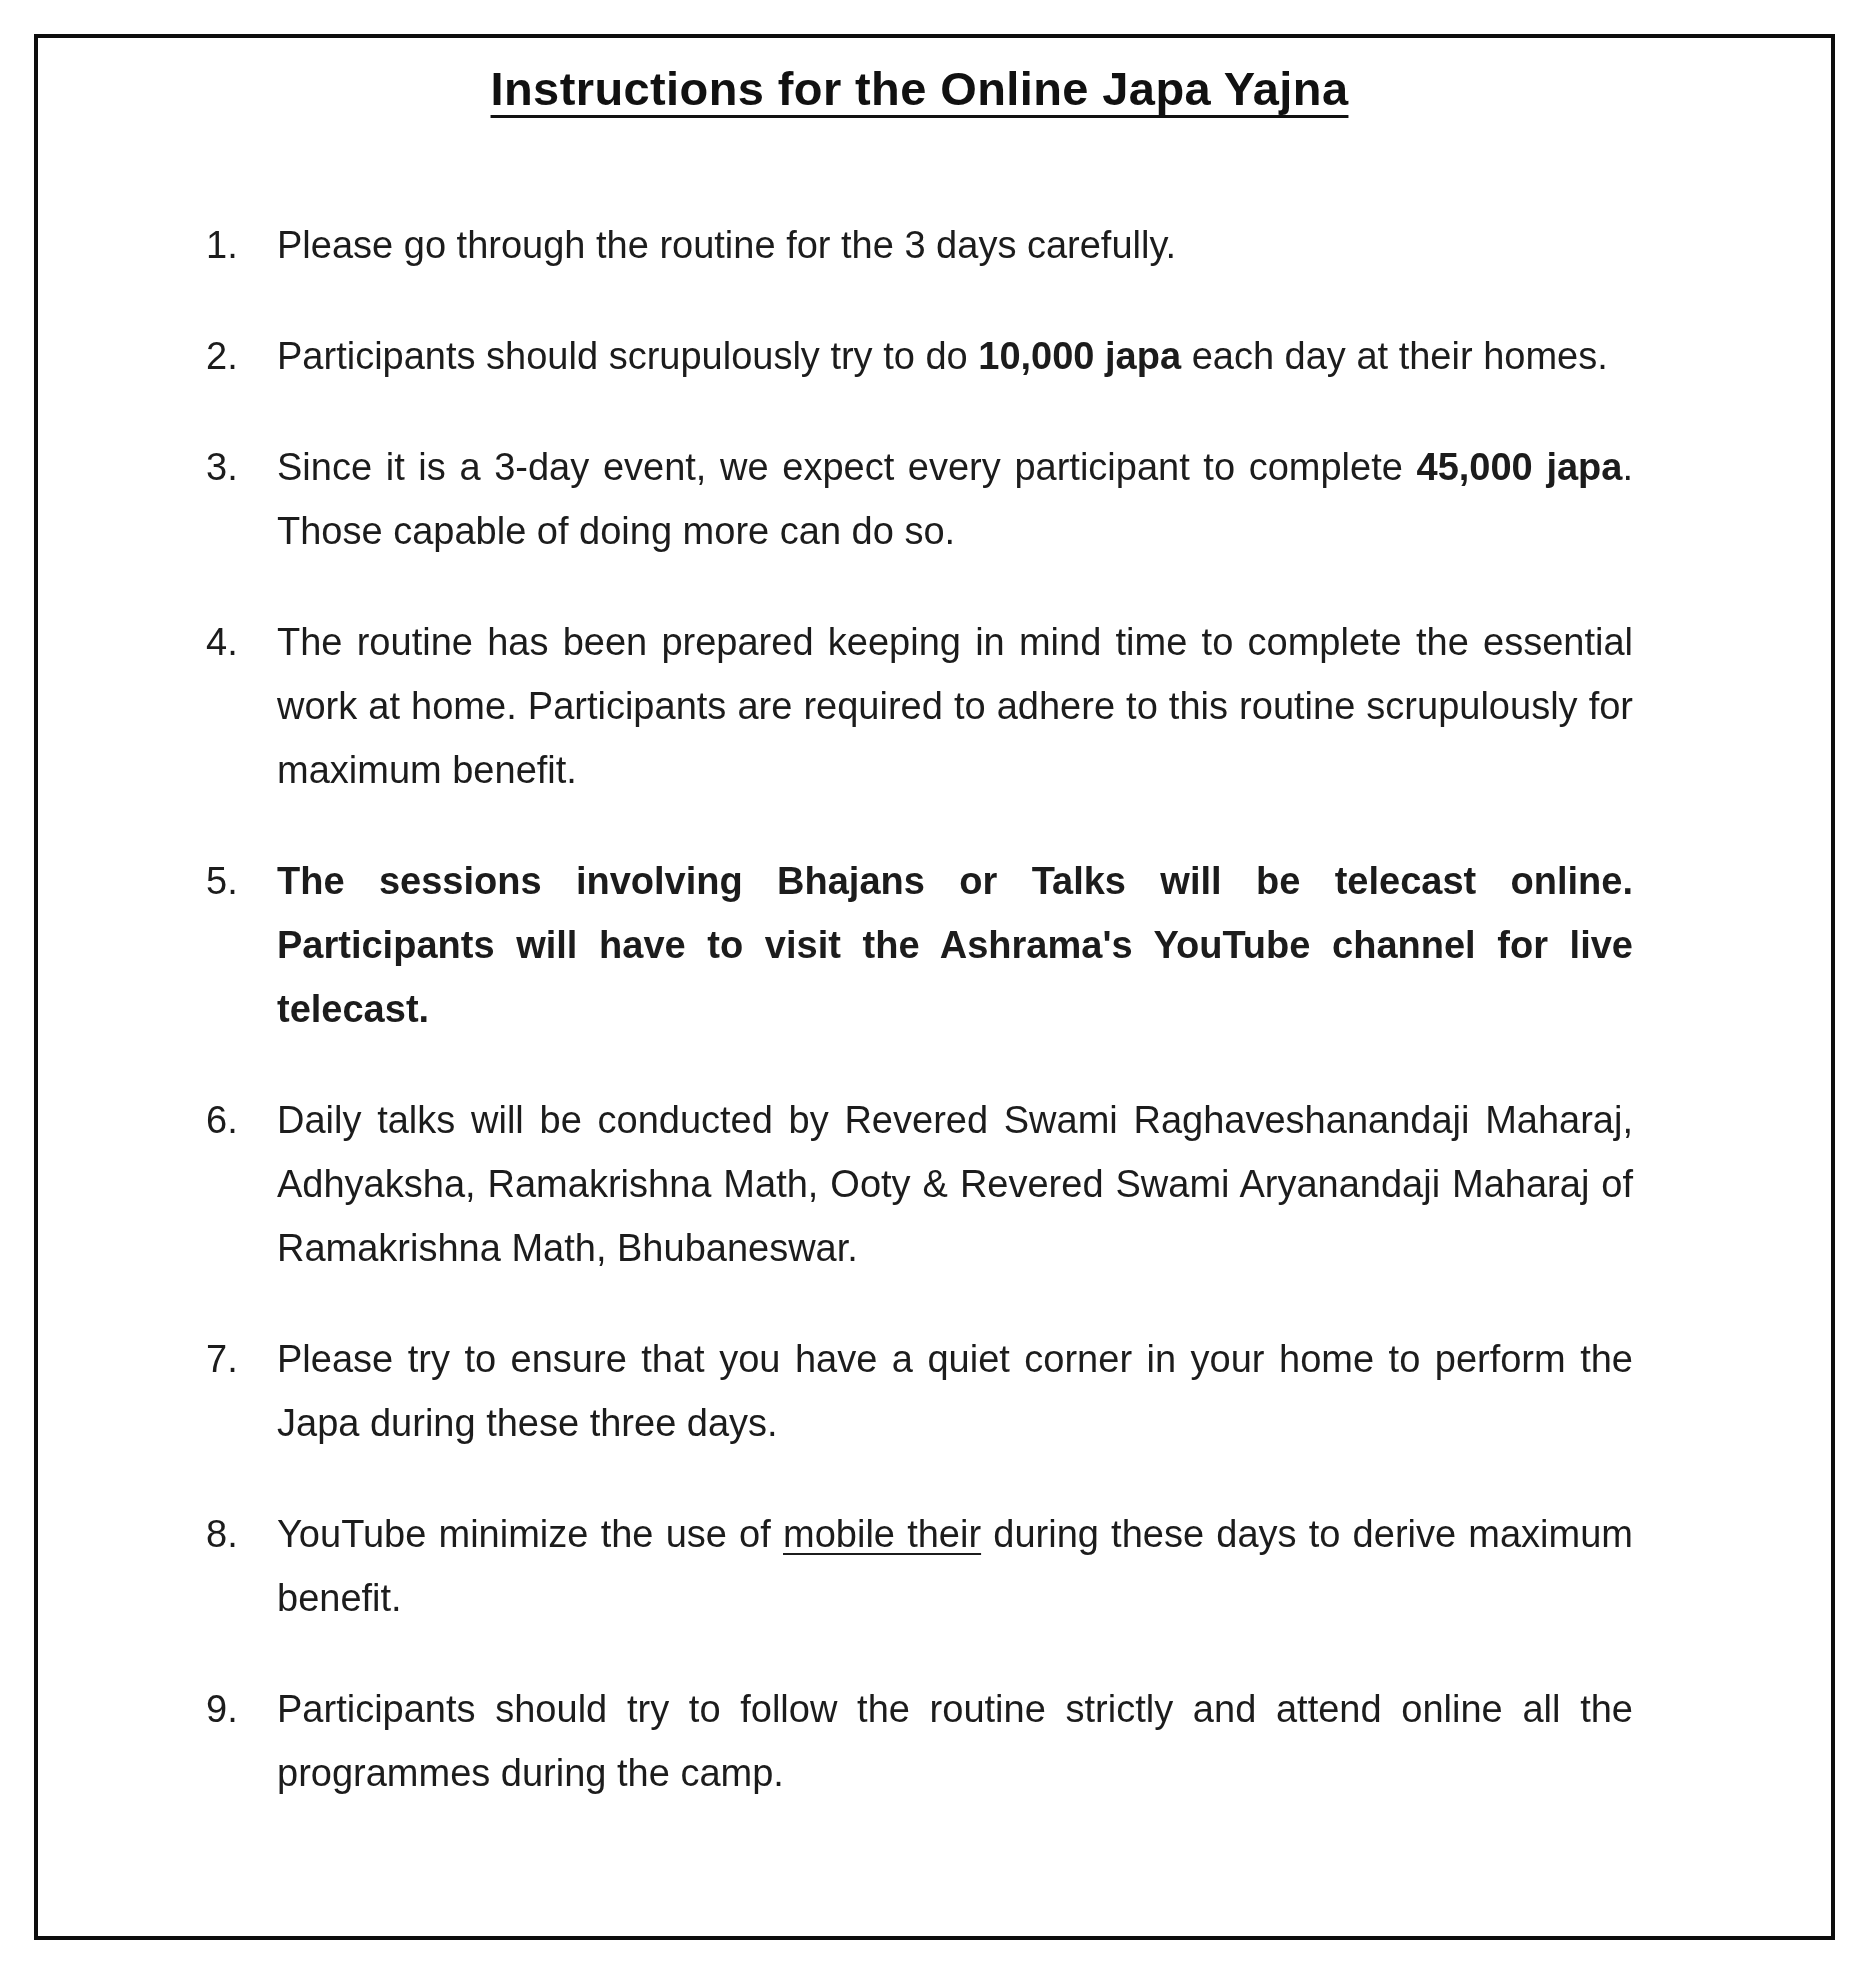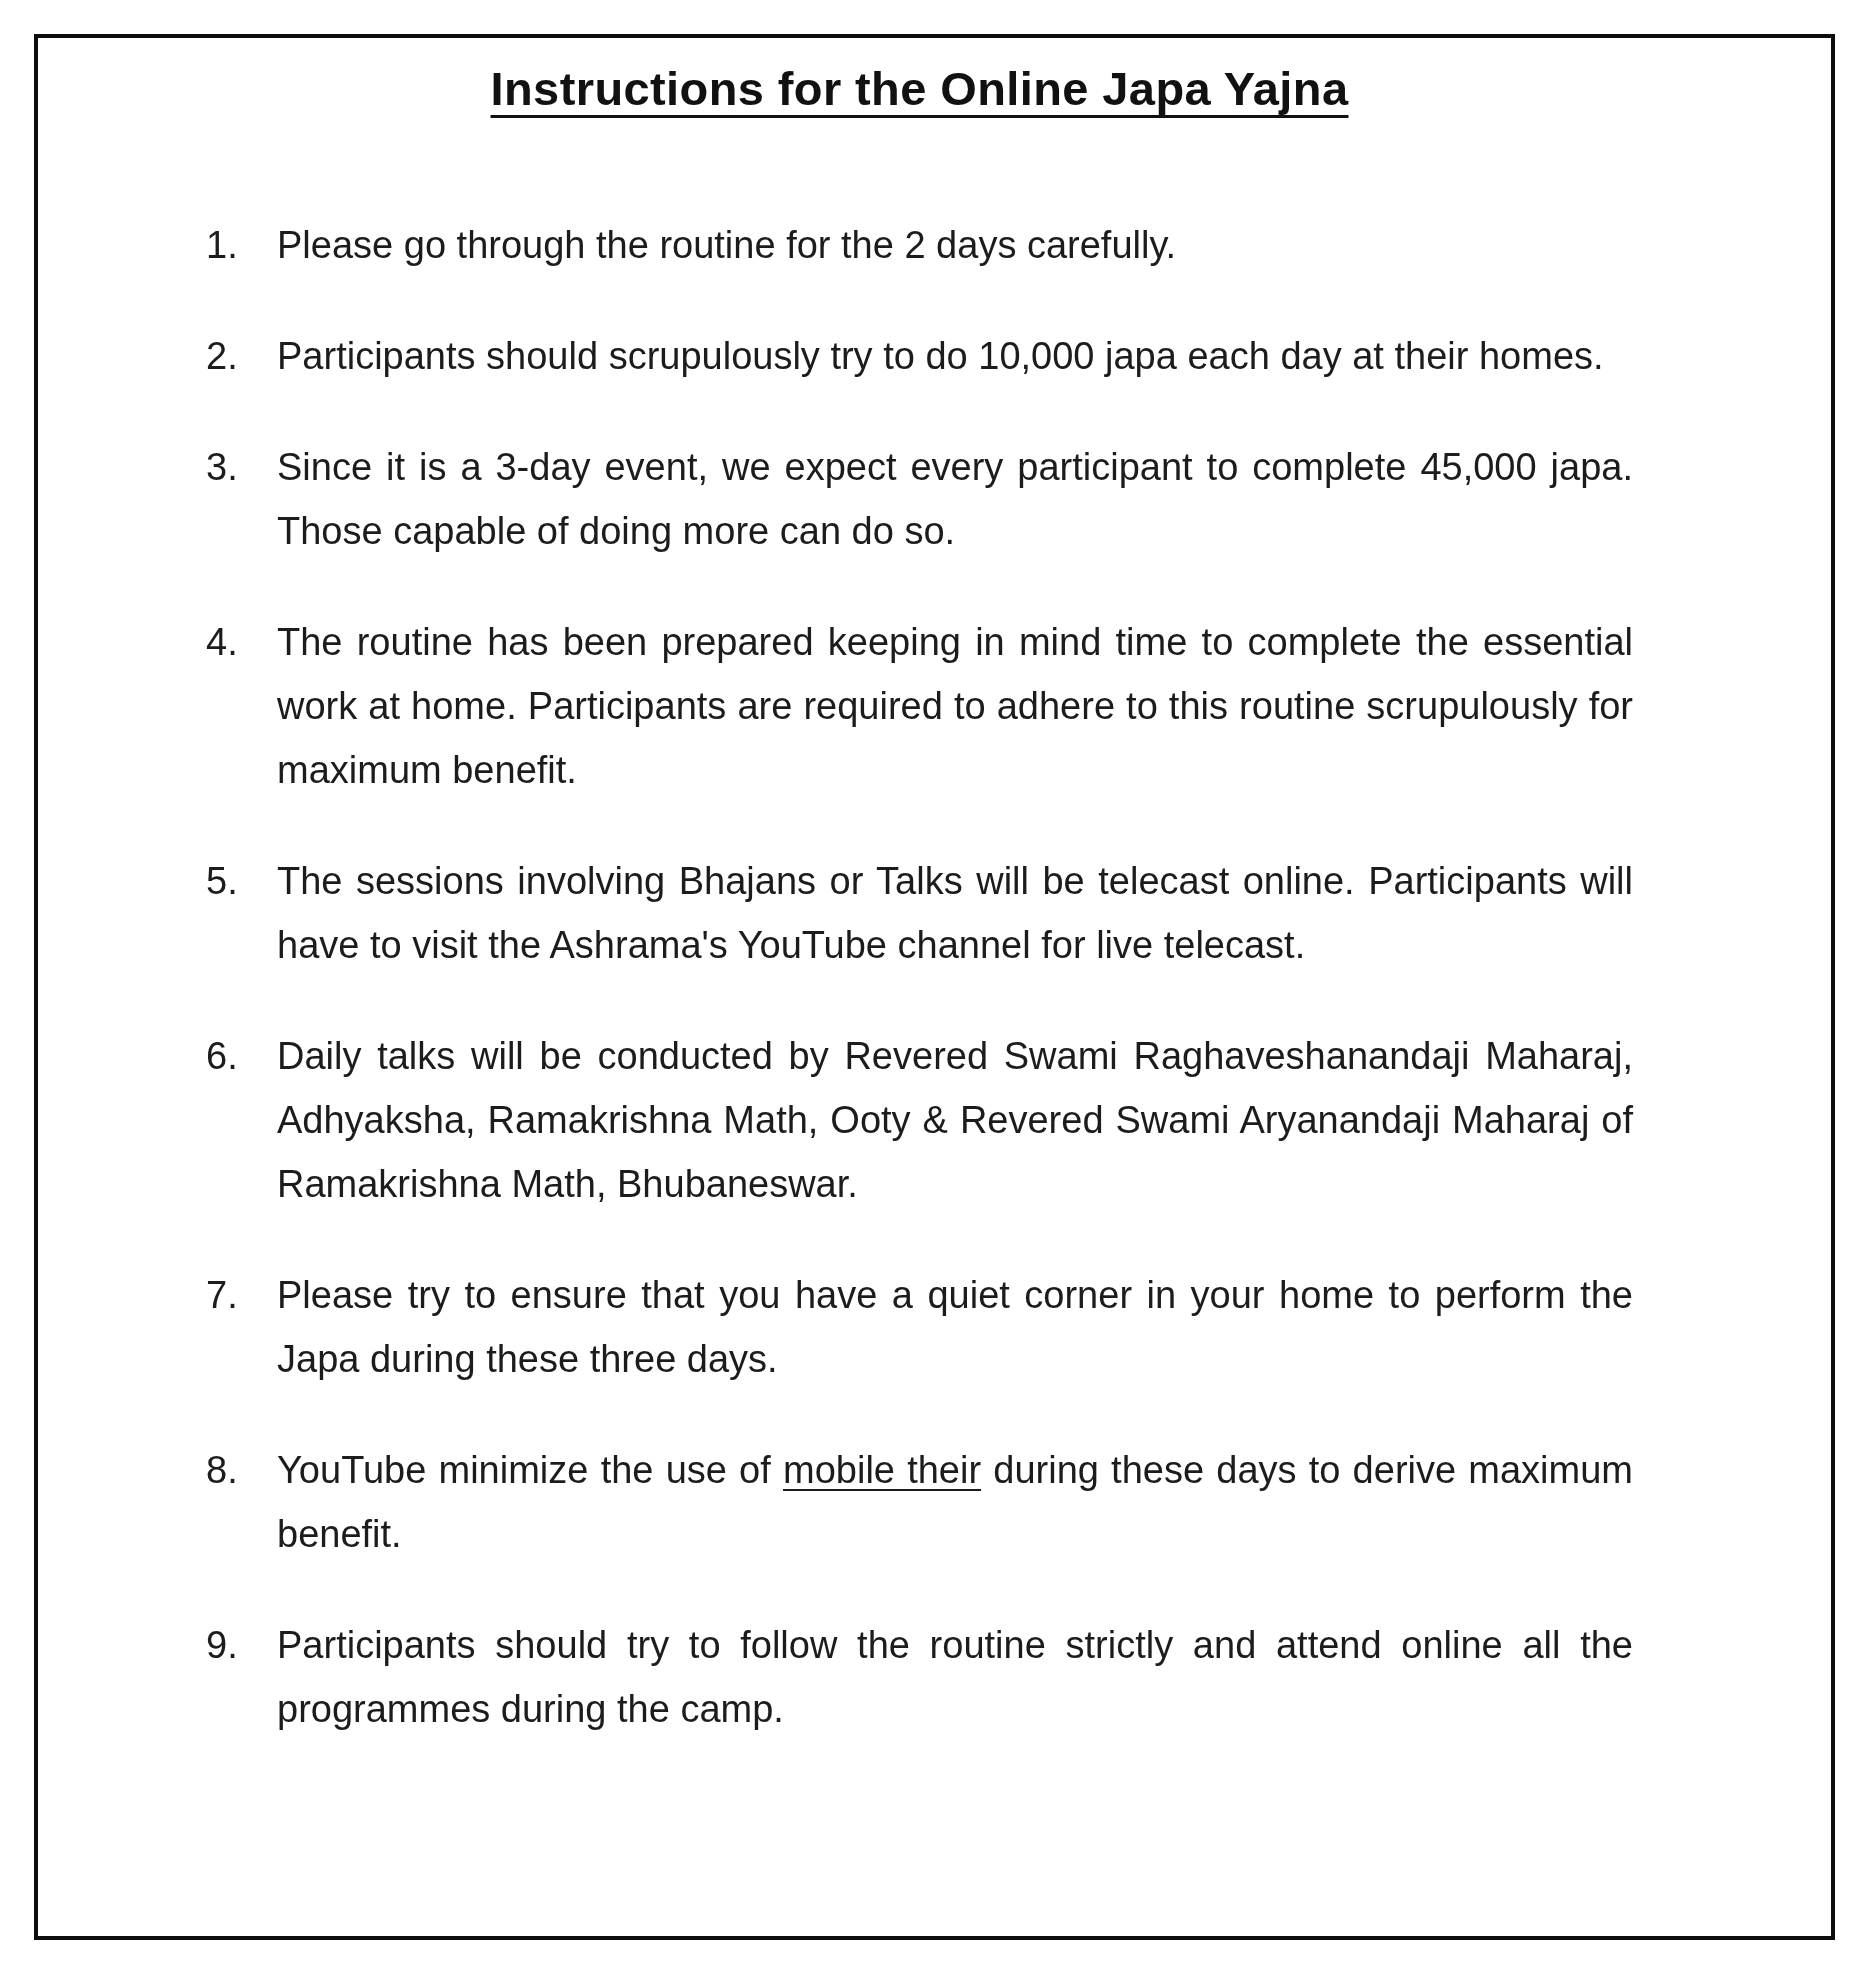--- a/index.html
+++ b/index.html
@@ -51,37 +51,37 @@
   .item:last-child { margin-bottom: 0; }
   .num {
     flex: 0 0 71px;
     width: 71px;
     text-align: left;
   }
   .txt {
     flex: 1 1 auto;
     text-align: justify;
   }
-  .b { font-weight: normal; margin-top: 37px; }
+  .b { font-weight: bold; margin-top: 37px; }
   .u {
     text-decoration: underline;
     text-decoration-thickness: 2.4px;
     text-underline-offset: 6.4px;
   }
 </style>
 </head>
 <body>
 
 <div class="page">
   <div class="frame">
     <h1 class="title">Instructions for the Online Japa Yajna</h1>
     <div class="list" id="instructions-list">
         <div class="item">
           <div class="num">1.</div>
-          <div class="txt"><span>Please go through the routine for the 2 days carefully.</span></div>
+          <div class="txt"><span>Please go through the routine for the 3 days carefully.</span></div>
         </div>
         <div class="item">
           <div class="num">2.</div>
           <div class="txt"><span>Participants should scrupulously try to do </span><span class="b">10,000 japa</span><span> each day at their homes.</span></div>
         </div>
         <div class="item">
           <div class="num">3.</div>
           <div class="txt"><span>Since it is a 3-day event, we expect every participant to complete </span><span class="b">45,000 japa</span><span>. Those capable of doing more can do so.</span></div>
         </div>
         <div class="item">

